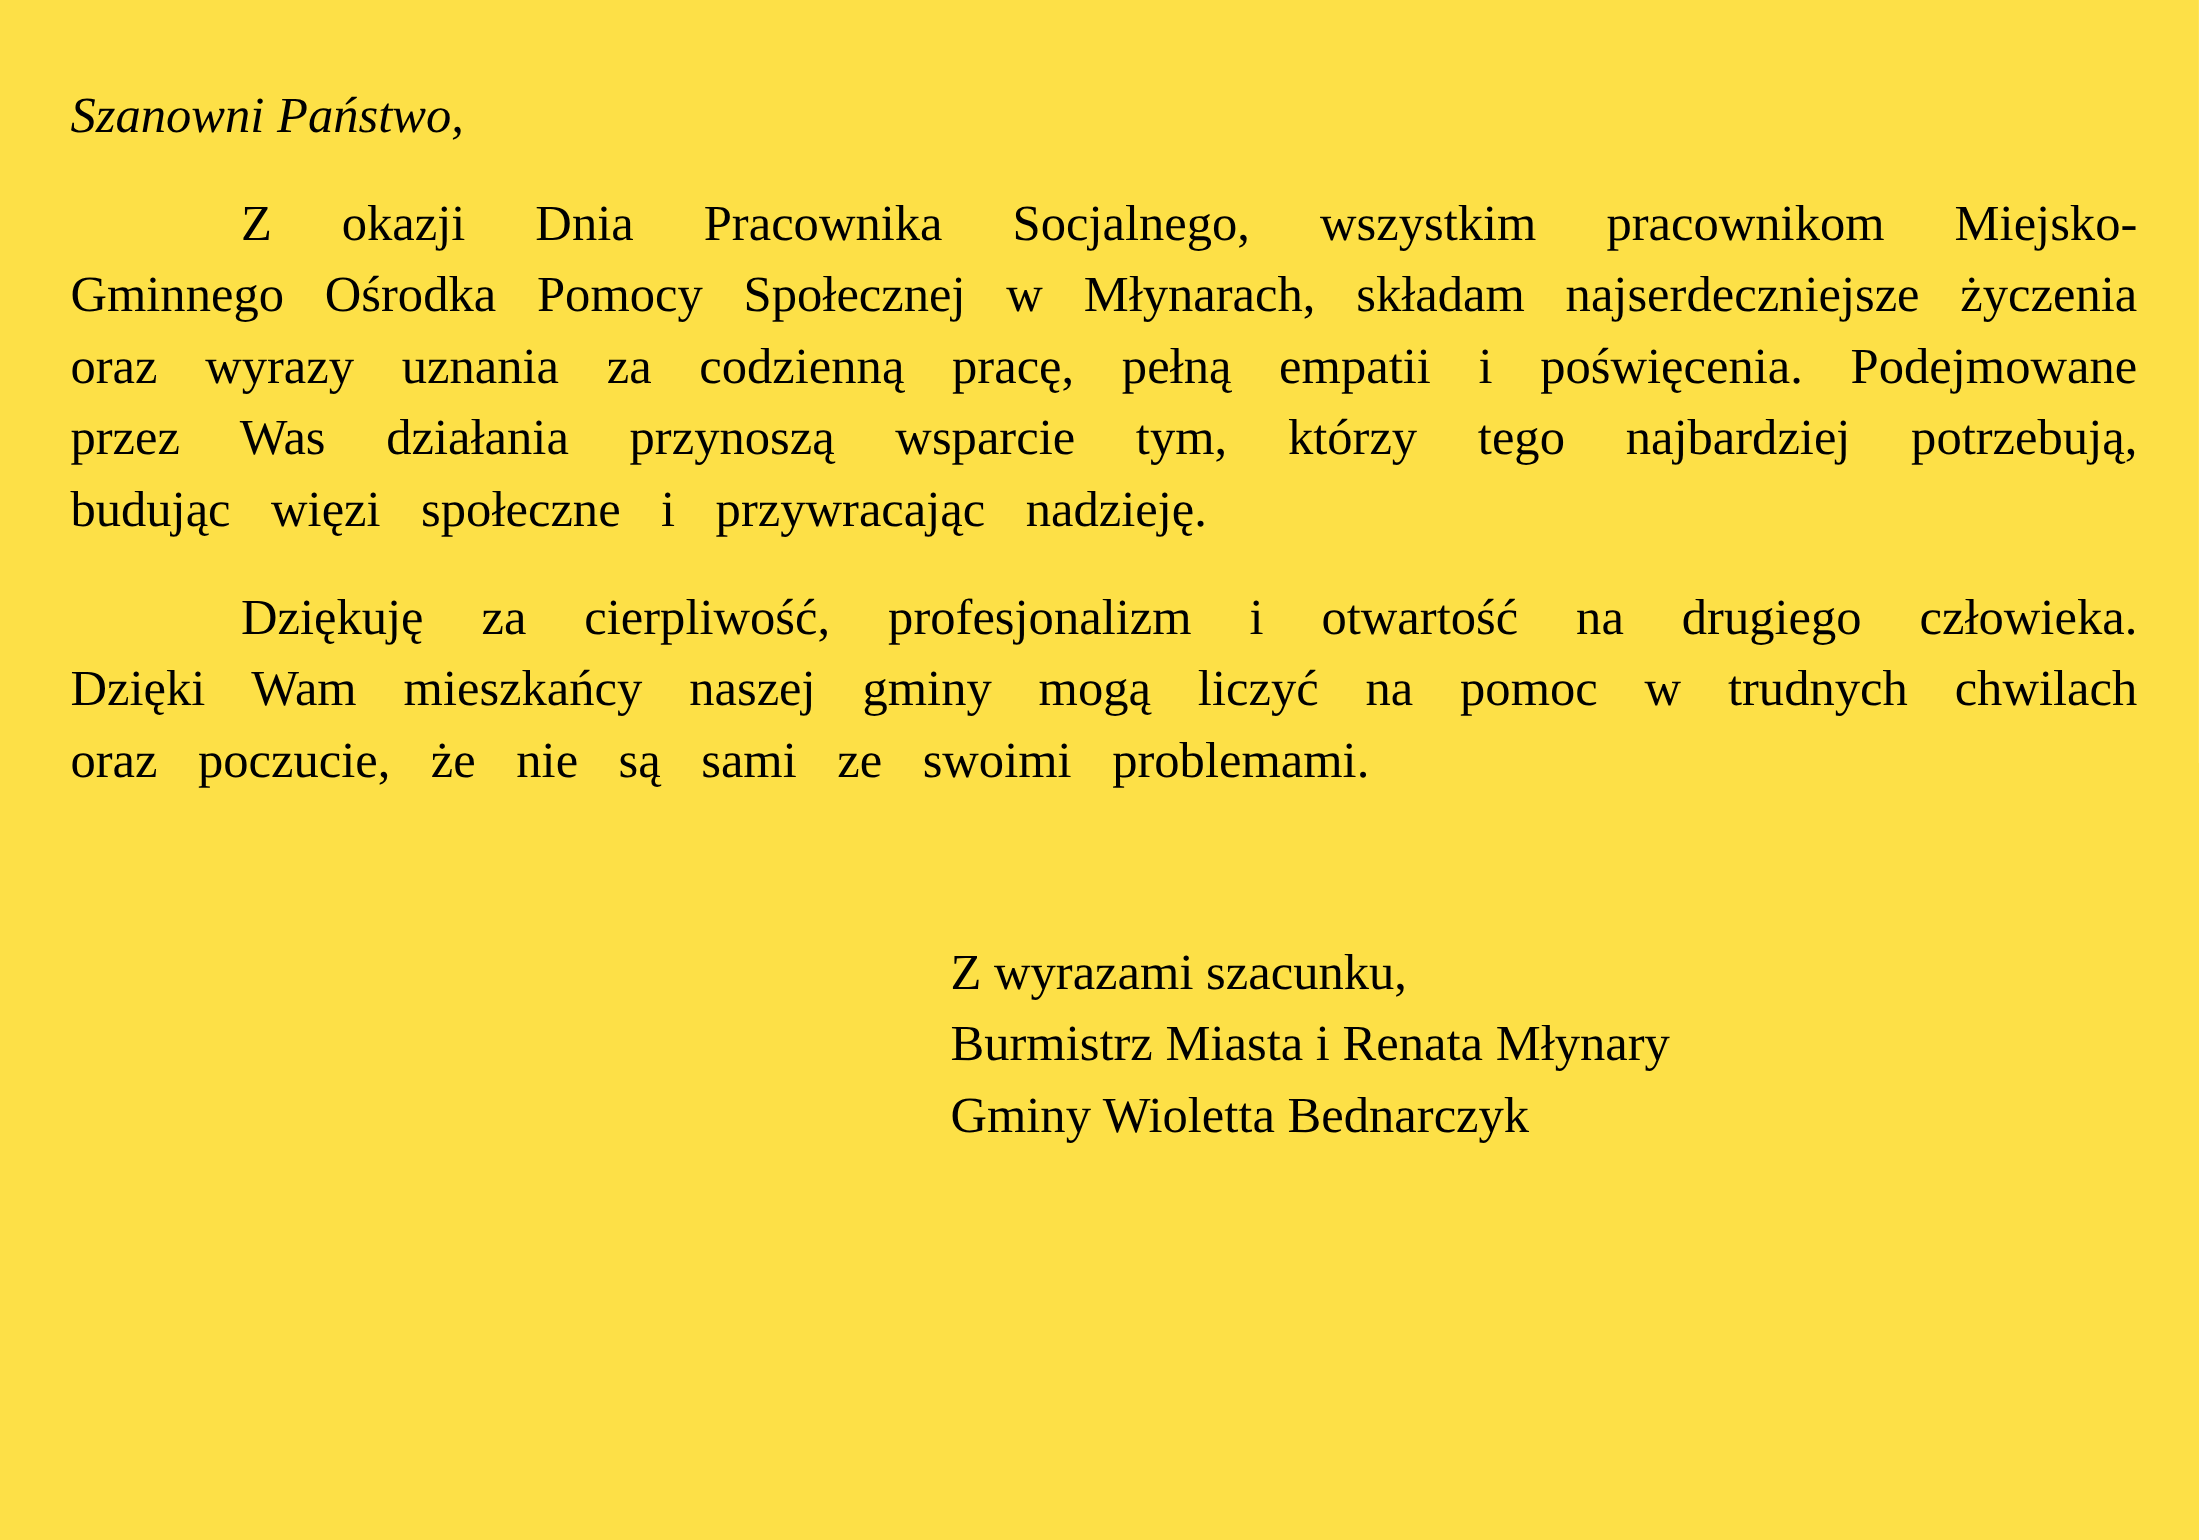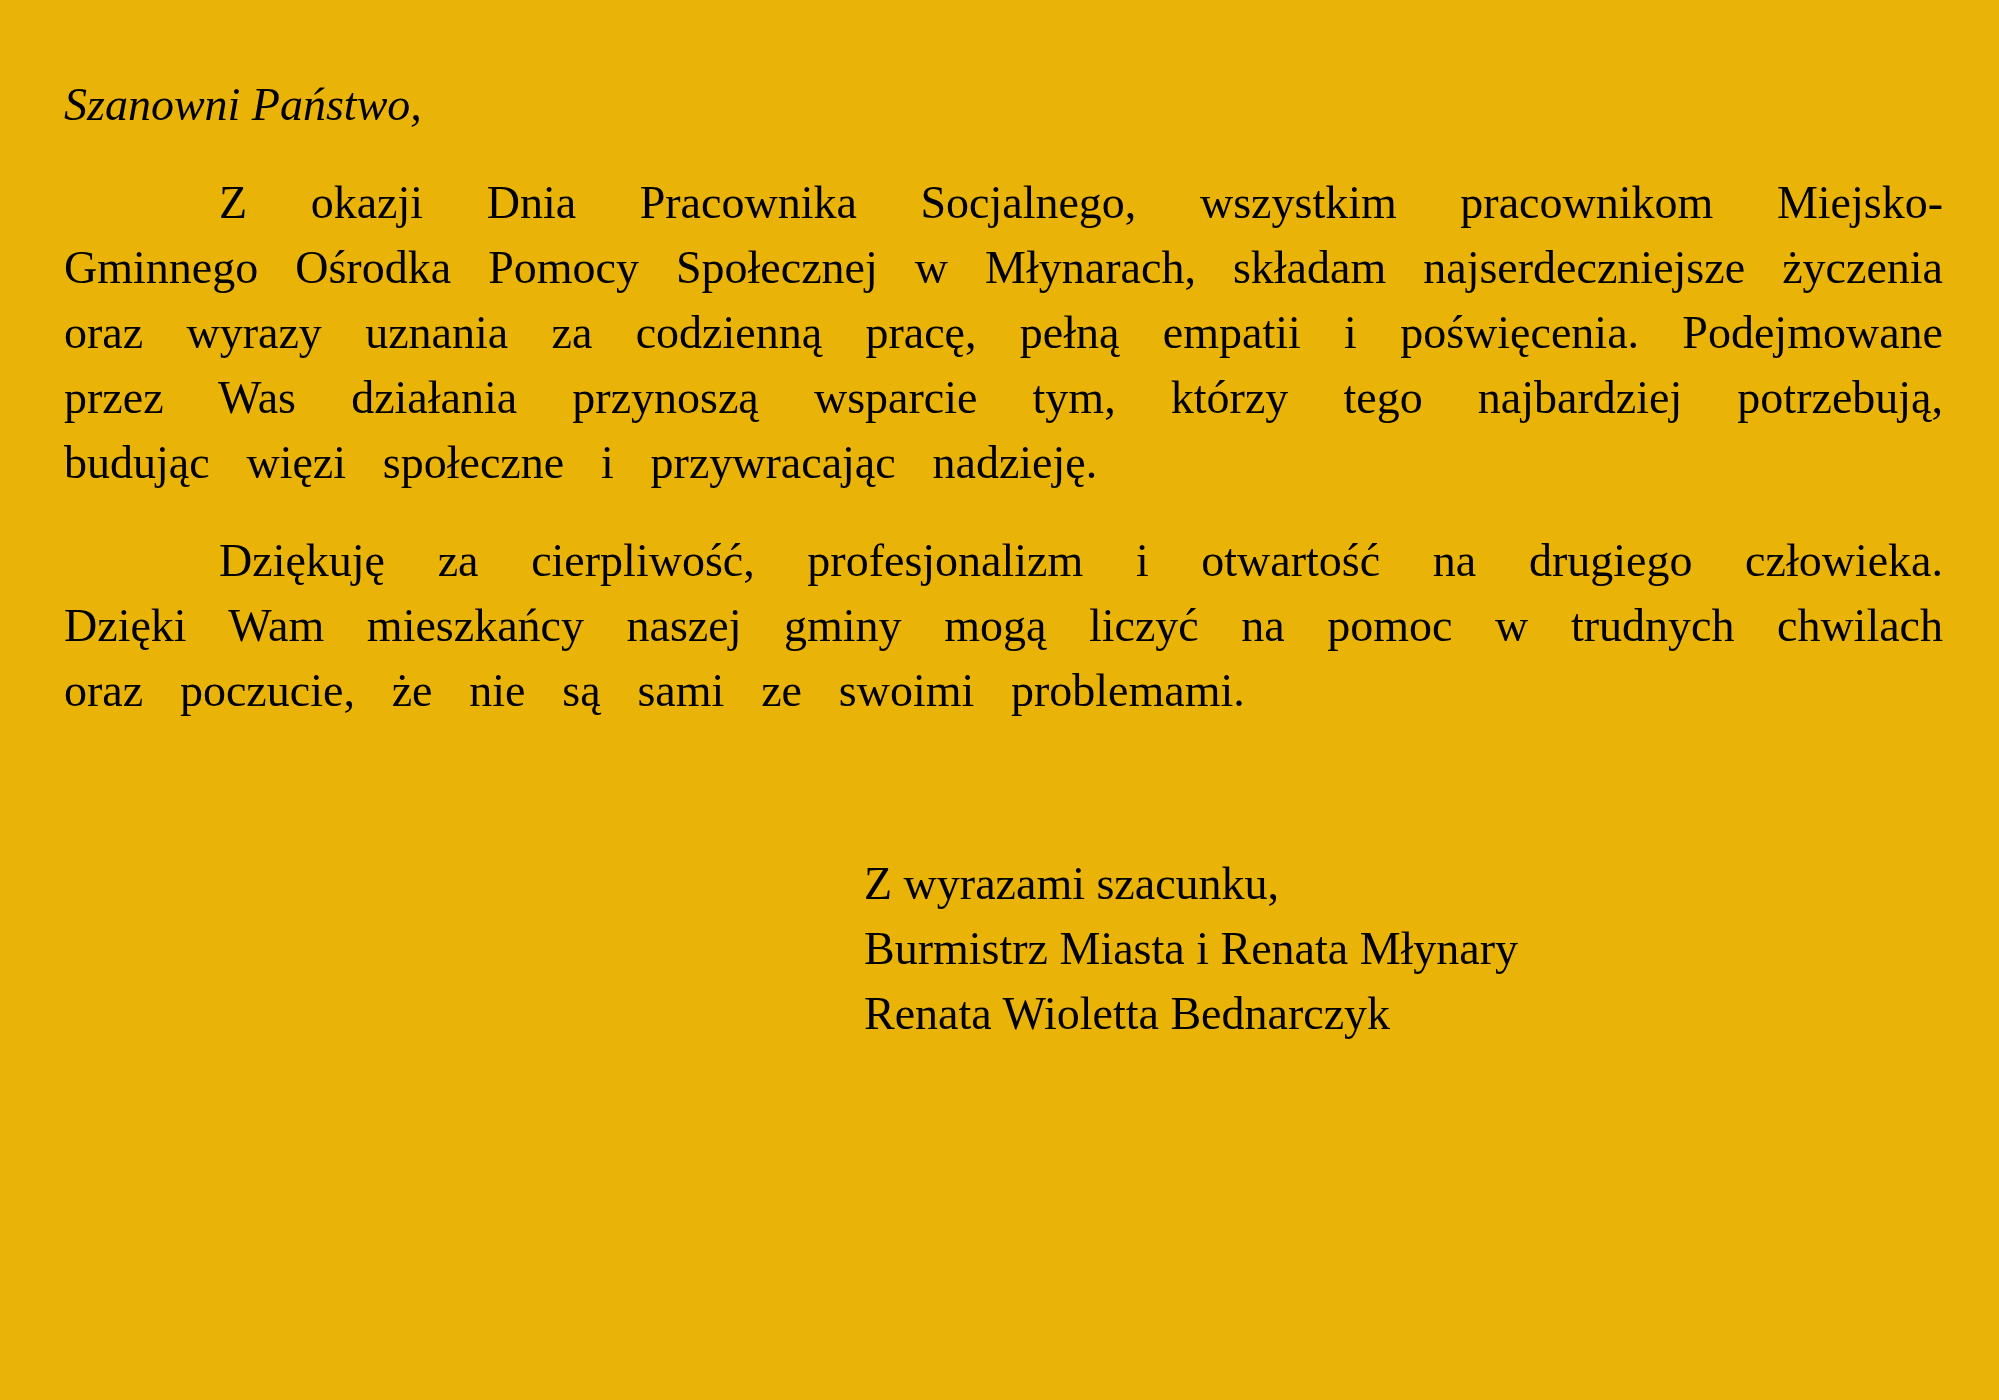--- a/index.html
+++ b/index.html
@@ -12,21 +12,21 @@
     background: #ffffff;
     overflow: hidden;
     font-family: "Liberation Serif", "DejaVu Serif", serif;
     color: #000000;
   }
   .page {
     box-sizing: border-box;
     width: 1999px;
     height: 1400px;
     padding: 72px 56px 0 64px;
-    background: #eab308;
+    background: #fde047;
   }
   .salutation {
     font-style: italic;
     font-size: 46px;
     line-height: 65px;
     text-align: left;
     margin: 0;
   }
   .body-paragraph {
     font-size: 46px;
@@ -55,16 +55,16 @@
   <p class="salutation">Szanowni Państwo,</p>
 
   <p class="body-paragraph">Z okazji Dnia Pracownika Socjalnego, wszystkim pracownikom Miejsko-Gminnego Ośrodka Pomocy Społecznej w Młynarach, składam najserdeczniejsze życzenia oraz wyrazy uznania za codzienną pracę, pełną empatii i poświęcenia. Podejmowane przez Was działania przynoszą wsparcie tym, którzy tego najbardziej potrzebują, budując więzi społeczne i przywracając nadzieję.</p>
 
   <p class="body-paragraph">Dziękuję za cierpliwość, profesjonalizm i otwartość na drugiego człowieka. Dzięki Wam mieszkańcy naszej gminy mogą liczyć na pomoc w trudnych chwilach oraz poczucie, że nie są sami ze swoimi problemami.</p>
 
 
   <div class="signature-block">
     <p class="signature-line">Z wyrazami szacunku,</p>
     <p class="signature-line">Burmistrz Miasta i Renata Młynary</p>
-    <p class="signature-line">Renata Wioletta Bednarczyk</p>
+    <p class="signature-line">Gminy Wioletta Bednarczyk</p>
   </div>
 
 </div>
 
 </body></html>

